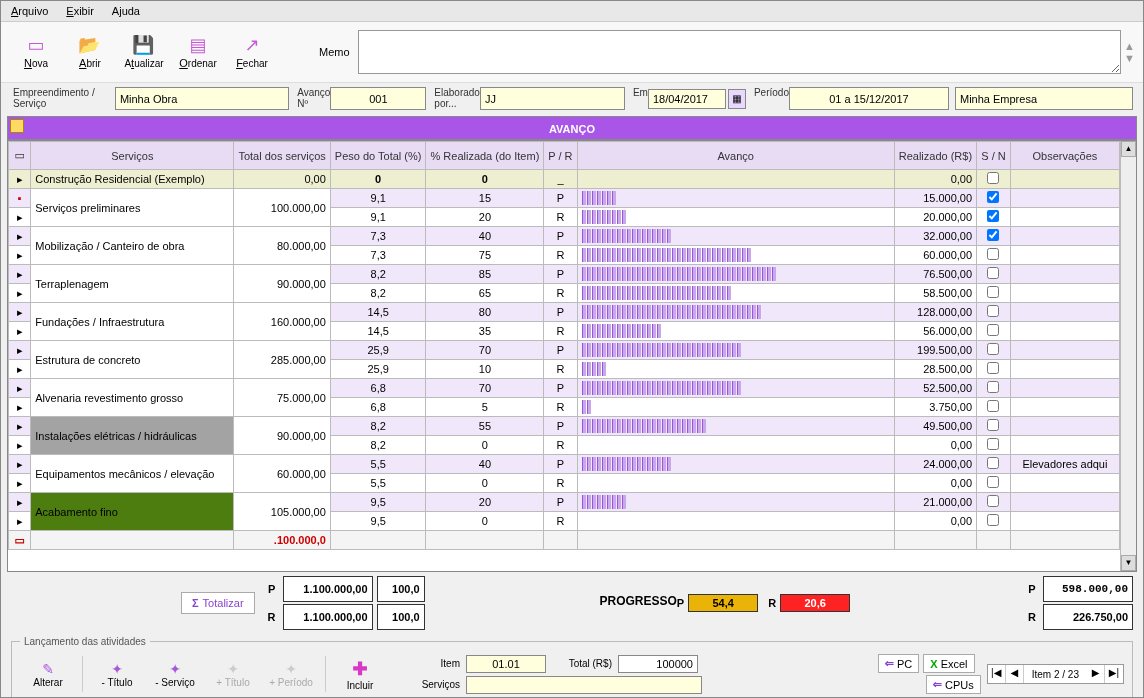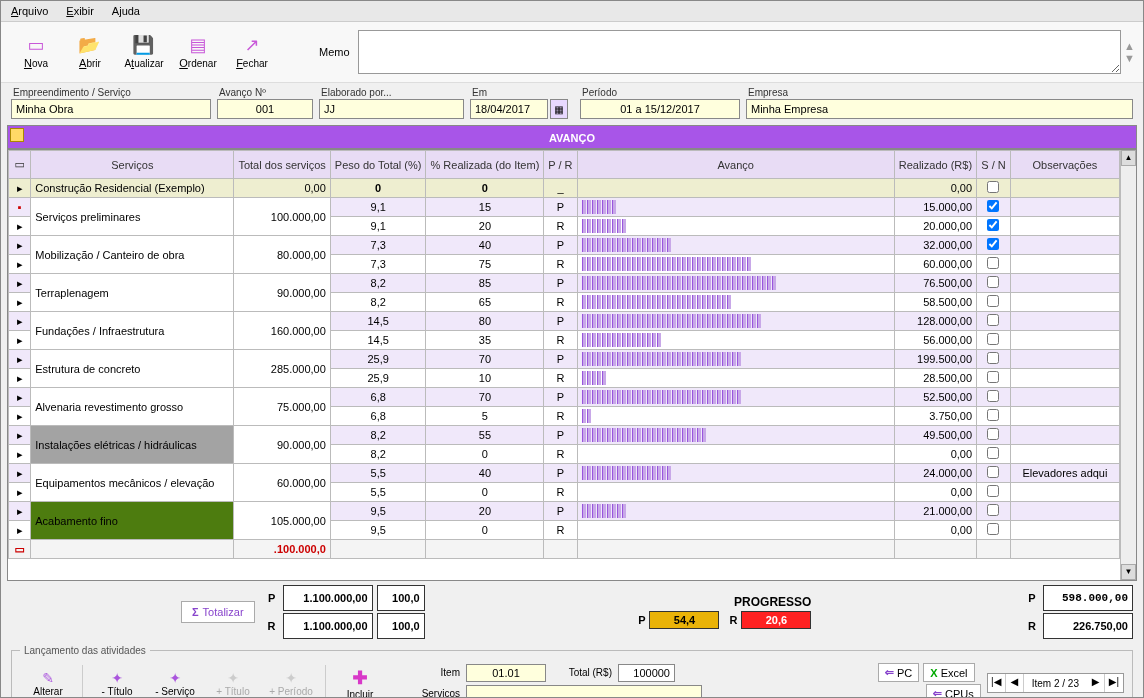--- a/index.html
+++ b/index.html
@@ -9,21 +9,21 @@
 .menubar span u{text-decoration:underline}
 .toolbar{display:flex;align-items:center;padding:6px 8px;gap:0;background:#f8f8f8;border-bottom:1px solid #ddd}
 .tbtn{display:flex;flex-direction:column;align-items:center;justify-content:center;width:54px;height:48px;border:1px solid transparent;cursor:pointer}
 .tbtn .ico{font-size:18px;height:20px;display:flex;align-items:center}
 .tbtn .lbl{font-size:10px;margin-top:2px}
 .memo-wrap{display:flex;align-items:center;flex:1;margin-left:40px}
 .memo-lbl{margin-right:8px;font-size:11px}
 .memo{flex:1;height:44px;border:1px solid #999;background:#fff}
 .memo-arrows{display:flex;flex-direction:column;margin-left:3px;color:#999;font-size:9px}
 .hdr{display:flex;gap:6px;padding:4px 10px}
-.hdr .grp{display:flex;flex-direction:column}
+.hdr .grp{display:flex;flex-direction:row}
 .hdr .cap{font-size:10px;color:#333;margin-bottom:1px;padding-left:2px}
 .hdr input{border:1px solid #888;padding:3px 4px;background:#ffffdd;font-size:11px}
 .hdr .date-wrap{display:flex;align-items:center}
 .cal-btn{width:18px;height:20px;border:1px solid #888;background:#e8d8ff;margin-left:2px;display:flex;align-items:center;justify-content:center;font-size:10px;cursor:pointer}
 .band{background:#a855e8;color:#fff;text-align:center;font-size:16px;font-weight:bold;padding:2px 0;border:1px solid #888;margin:2px 6px 0 6px;position:relative}
 .band .corner{position:absolute;left:2px;top:2px;width:14px;height:14px;background:#ffd966;border:1px solid #aa8800}
 .grid-wrap{margin:0 6px;border:1px solid #888;height:432px;display:flex;background:#fff}
 .grid{flex:1;overflow:hidden}
 table.g{border-collapse:collapse;width:100%}
 table.g th,table.g td{border:1px solid #bbb;padding:2px 4px;font-size:11px;height:19px;white-space:nowrap;overflow:hidden}
@@ -48,21 +48,21 @@
 .sb .up,.sb .dn{height:16px;background:#ddd;border:1px solid #aaa;font-size:8px;text-align:center;line-height:14px;cursor:pointer}
 .sb .tr{flex:1}
 .footer{padding:4px 10px}
 .frow1{display:flex;align-items:center;gap:10px}
 .totalizar{border:1px solid #aaa;padding:4px 10px;background:#fff;cursor:pointer;color:#8844cc;display:flex;align-items:center;gap:4px}
 .pr-block{display:flex;flex-direction:column;gap:2px}
 .pr-line{display:flex;align-items:center;gap:4px}
 .pr-line .lab{width:14px;font-weight:bold;text-align:center}
 .pr-line input{border:1px solid #333;padding:6px 4px;text-align:right;font-weight:bold}
 .prog-title{font-weight:bold;text-align:center;font-size:12px;margin-bottom:2px}
-.prog-block{display:flex;flex-direction:column;align-items:flex-end}
+.prog-block{display:flex;align-items:flex-start}
 .prog-vals{display:flex;gap:10px;align-items:center}
 .pv{display:flex;align-items:center;gap:4px}
 .pv .box{border:1px solid #333;padding:2px 14px;font-weight:bold;text-align:center;min-width:70px}
 .y{background:#eab308}
 .rdd{background:#ff2222;color:#fff}
 fieldset.lanc{border:1px solid #bbb;padding:6px 8px 4px 8px;margin-top:6px}
 fieldset.lanc legend{font-size:10px;color:#555;padding:0 4px}
 .lanc-row{display:flex;align-items:center;gap:2px}
 .lbtn{display:flex;flex-direction:column;align-items:center;justify-content:center;width:56px;height:42px;border:1px solid transparent;cursor:pointer}
 .lbtn .ico{font-size:14px;color:#aa55dd}
@@ -140,21 +140,20 @@
       <div class="date-wrap">
         <input style="width: 78px;" value="18/04/2017">
         <div class="cal-btn">▦</div>
       </div>
     </div>
   <div class="grp" style="flex:0 0 160px">
       <span class="cap">Período</span>
       <input style="width: 160px; text-align: center;" value="01 a 15/12/2017">
     </div>
   <div class="grp" style="flex:1">
-      <span class="cap">Empresa</span>
       <input style="width: 100%;" value="Minha Empresa">
     </div>
 </div>
 
 <div class="band"><div class="corner"></div><span>AVANÇO</span></div>
 
 <div class="grid-wrap">
 <div class="grid">
 <table class="g">
 <thead>
@@ -840,21 +839,21 @@
       <div class="sep"></div>
       <div class="lbtn">
           <span class="ico" style="color:#d838c8;font-weight:bold;font-size:18px">✚</span>
           <span class="lbl">Incluir</span>
         </div>
       <div class="mini-form">
         <div class="mr">
             <span class="ml">Item</span>
             <input style="width: 80px; text-align: center;" value="01.01">
             <span class="ml" style="width:60px">Total (R$)</span>
-            <input style="width: 57px; text-align: right; background: rgb(255, 255, 255);" value="100000">
+            <input style="width: 80px; text-align: right; background: rgb(255, 255, 255);" value="100000">
           </div>
         <div class="mr">
             <span class="ml">Serviços</span>
             <input style="width: 236px;" value="">
           </div>
       </div>
       <div class="nav-block">
         <div style="display:flex;flex-direction:column;gap:2px">
           <div style="display:flex;gap:4px">
             <div class="nbtn">

